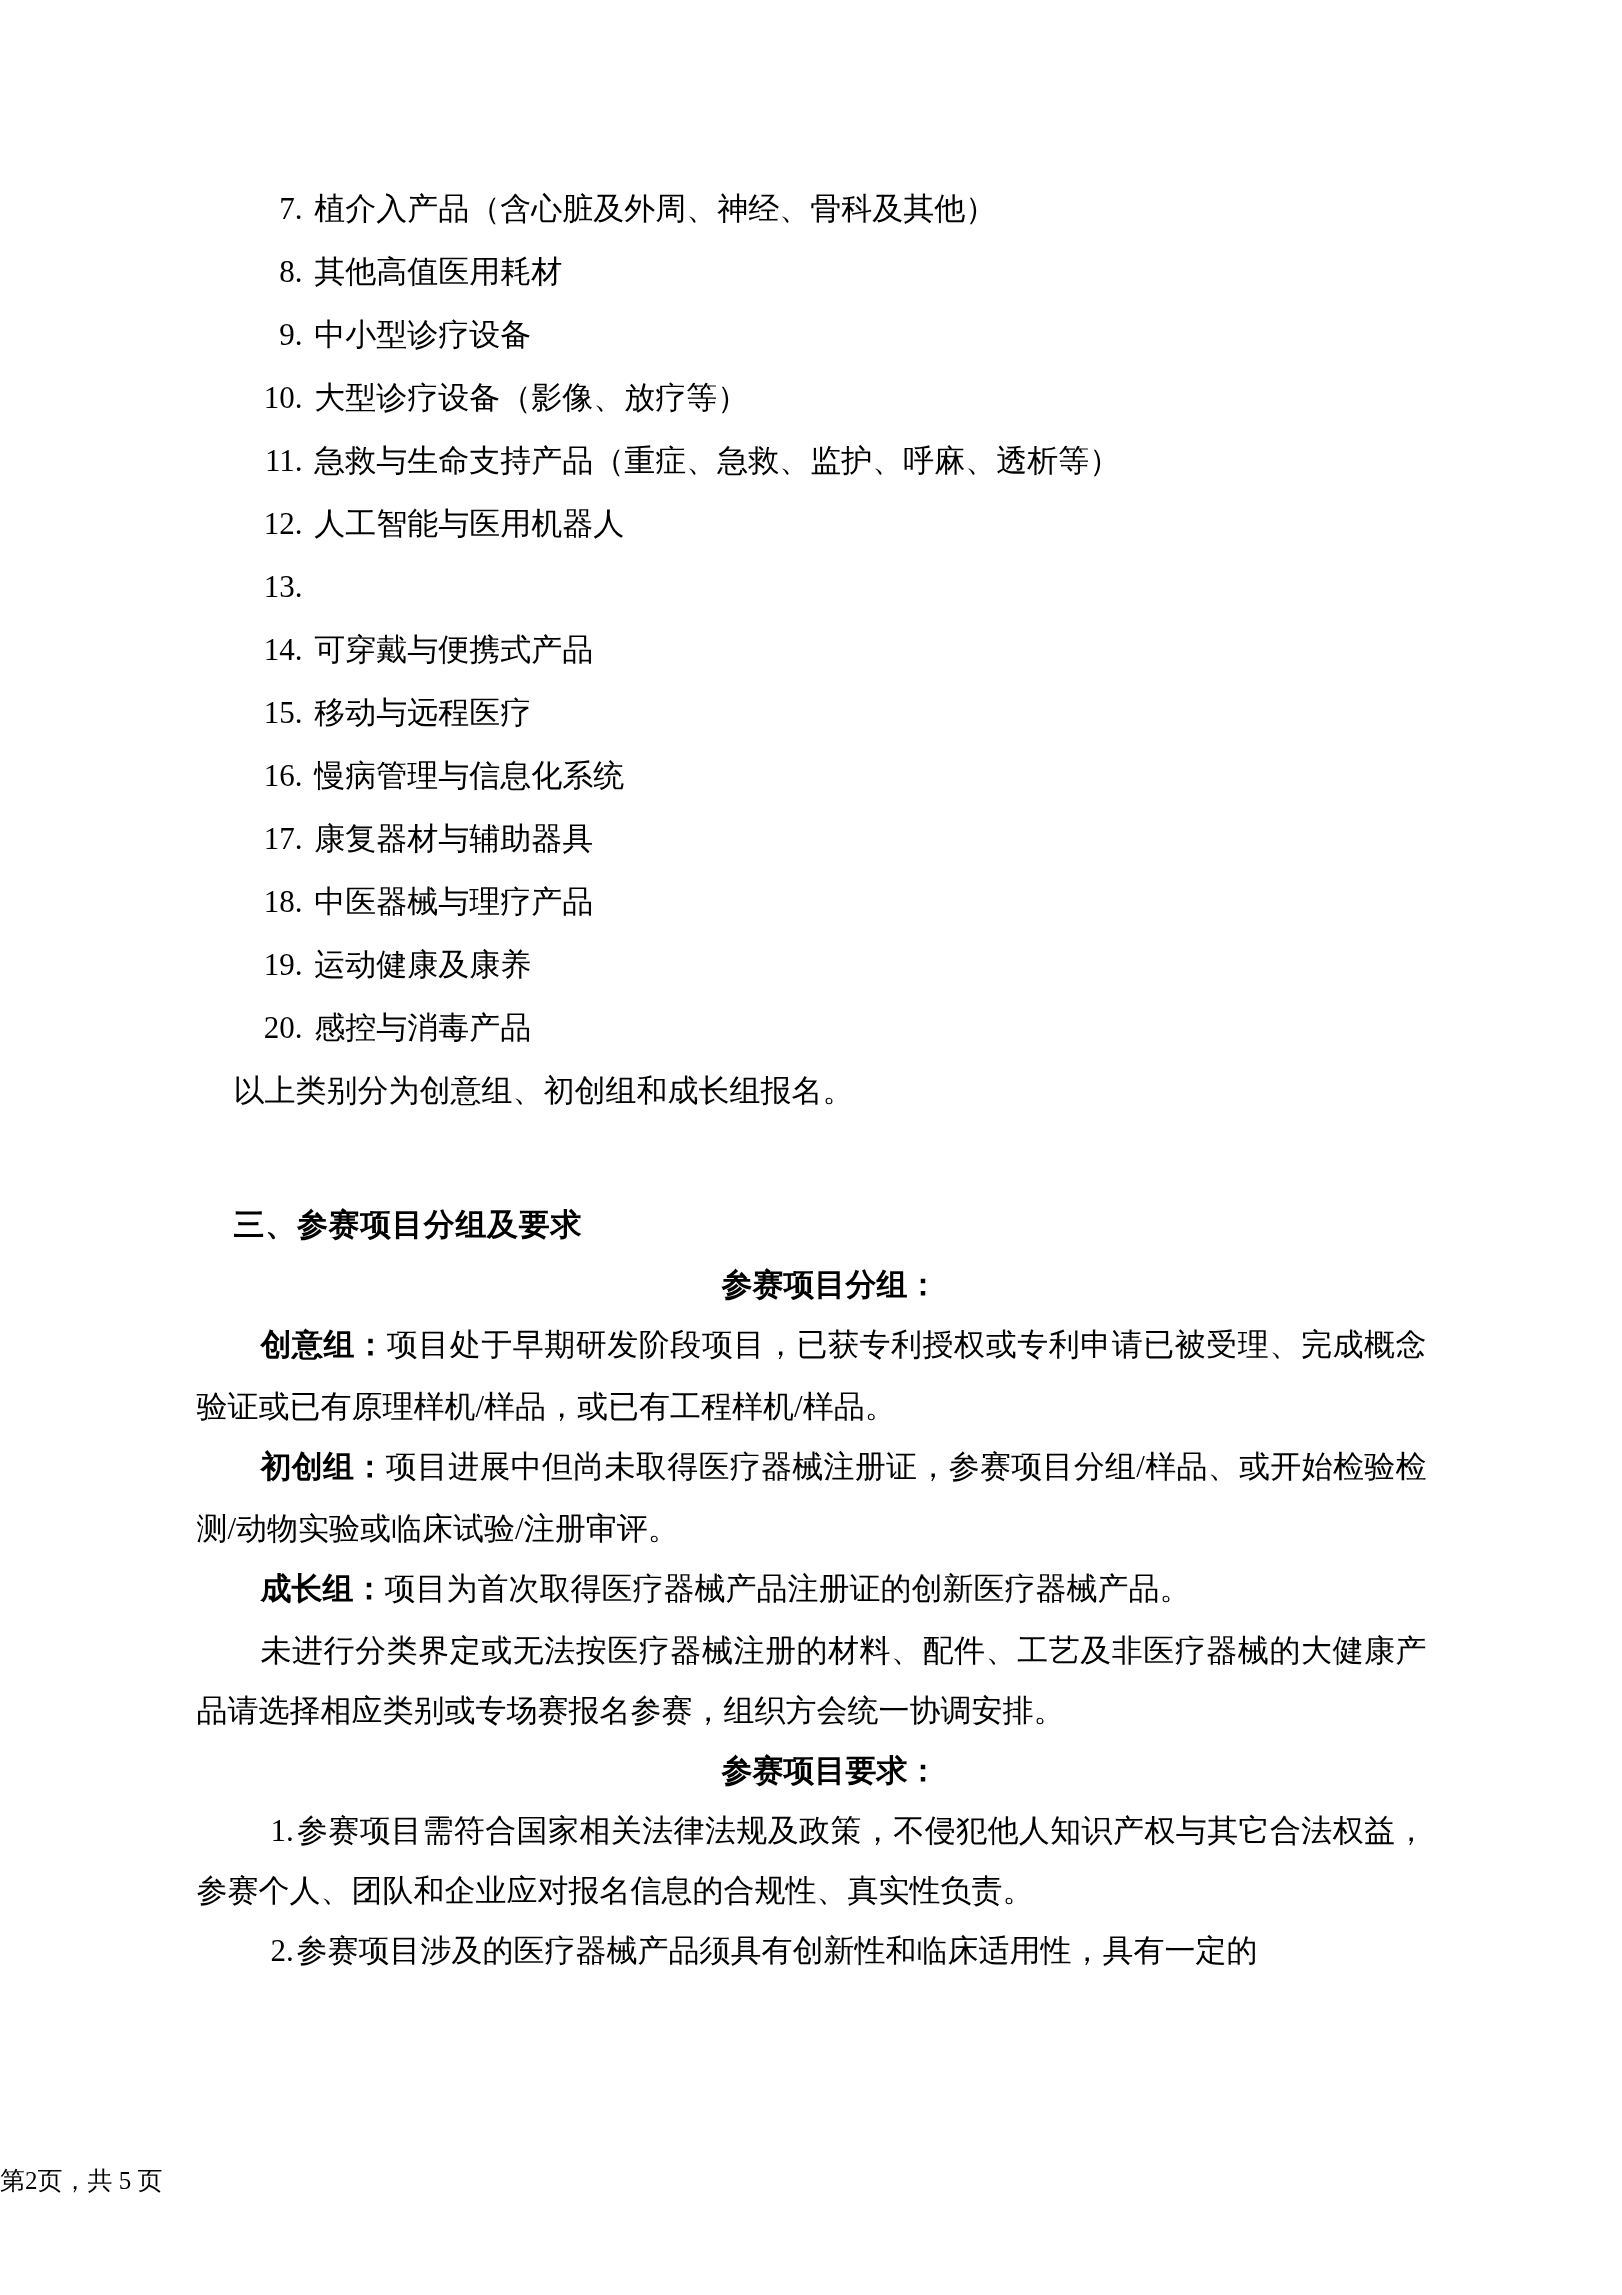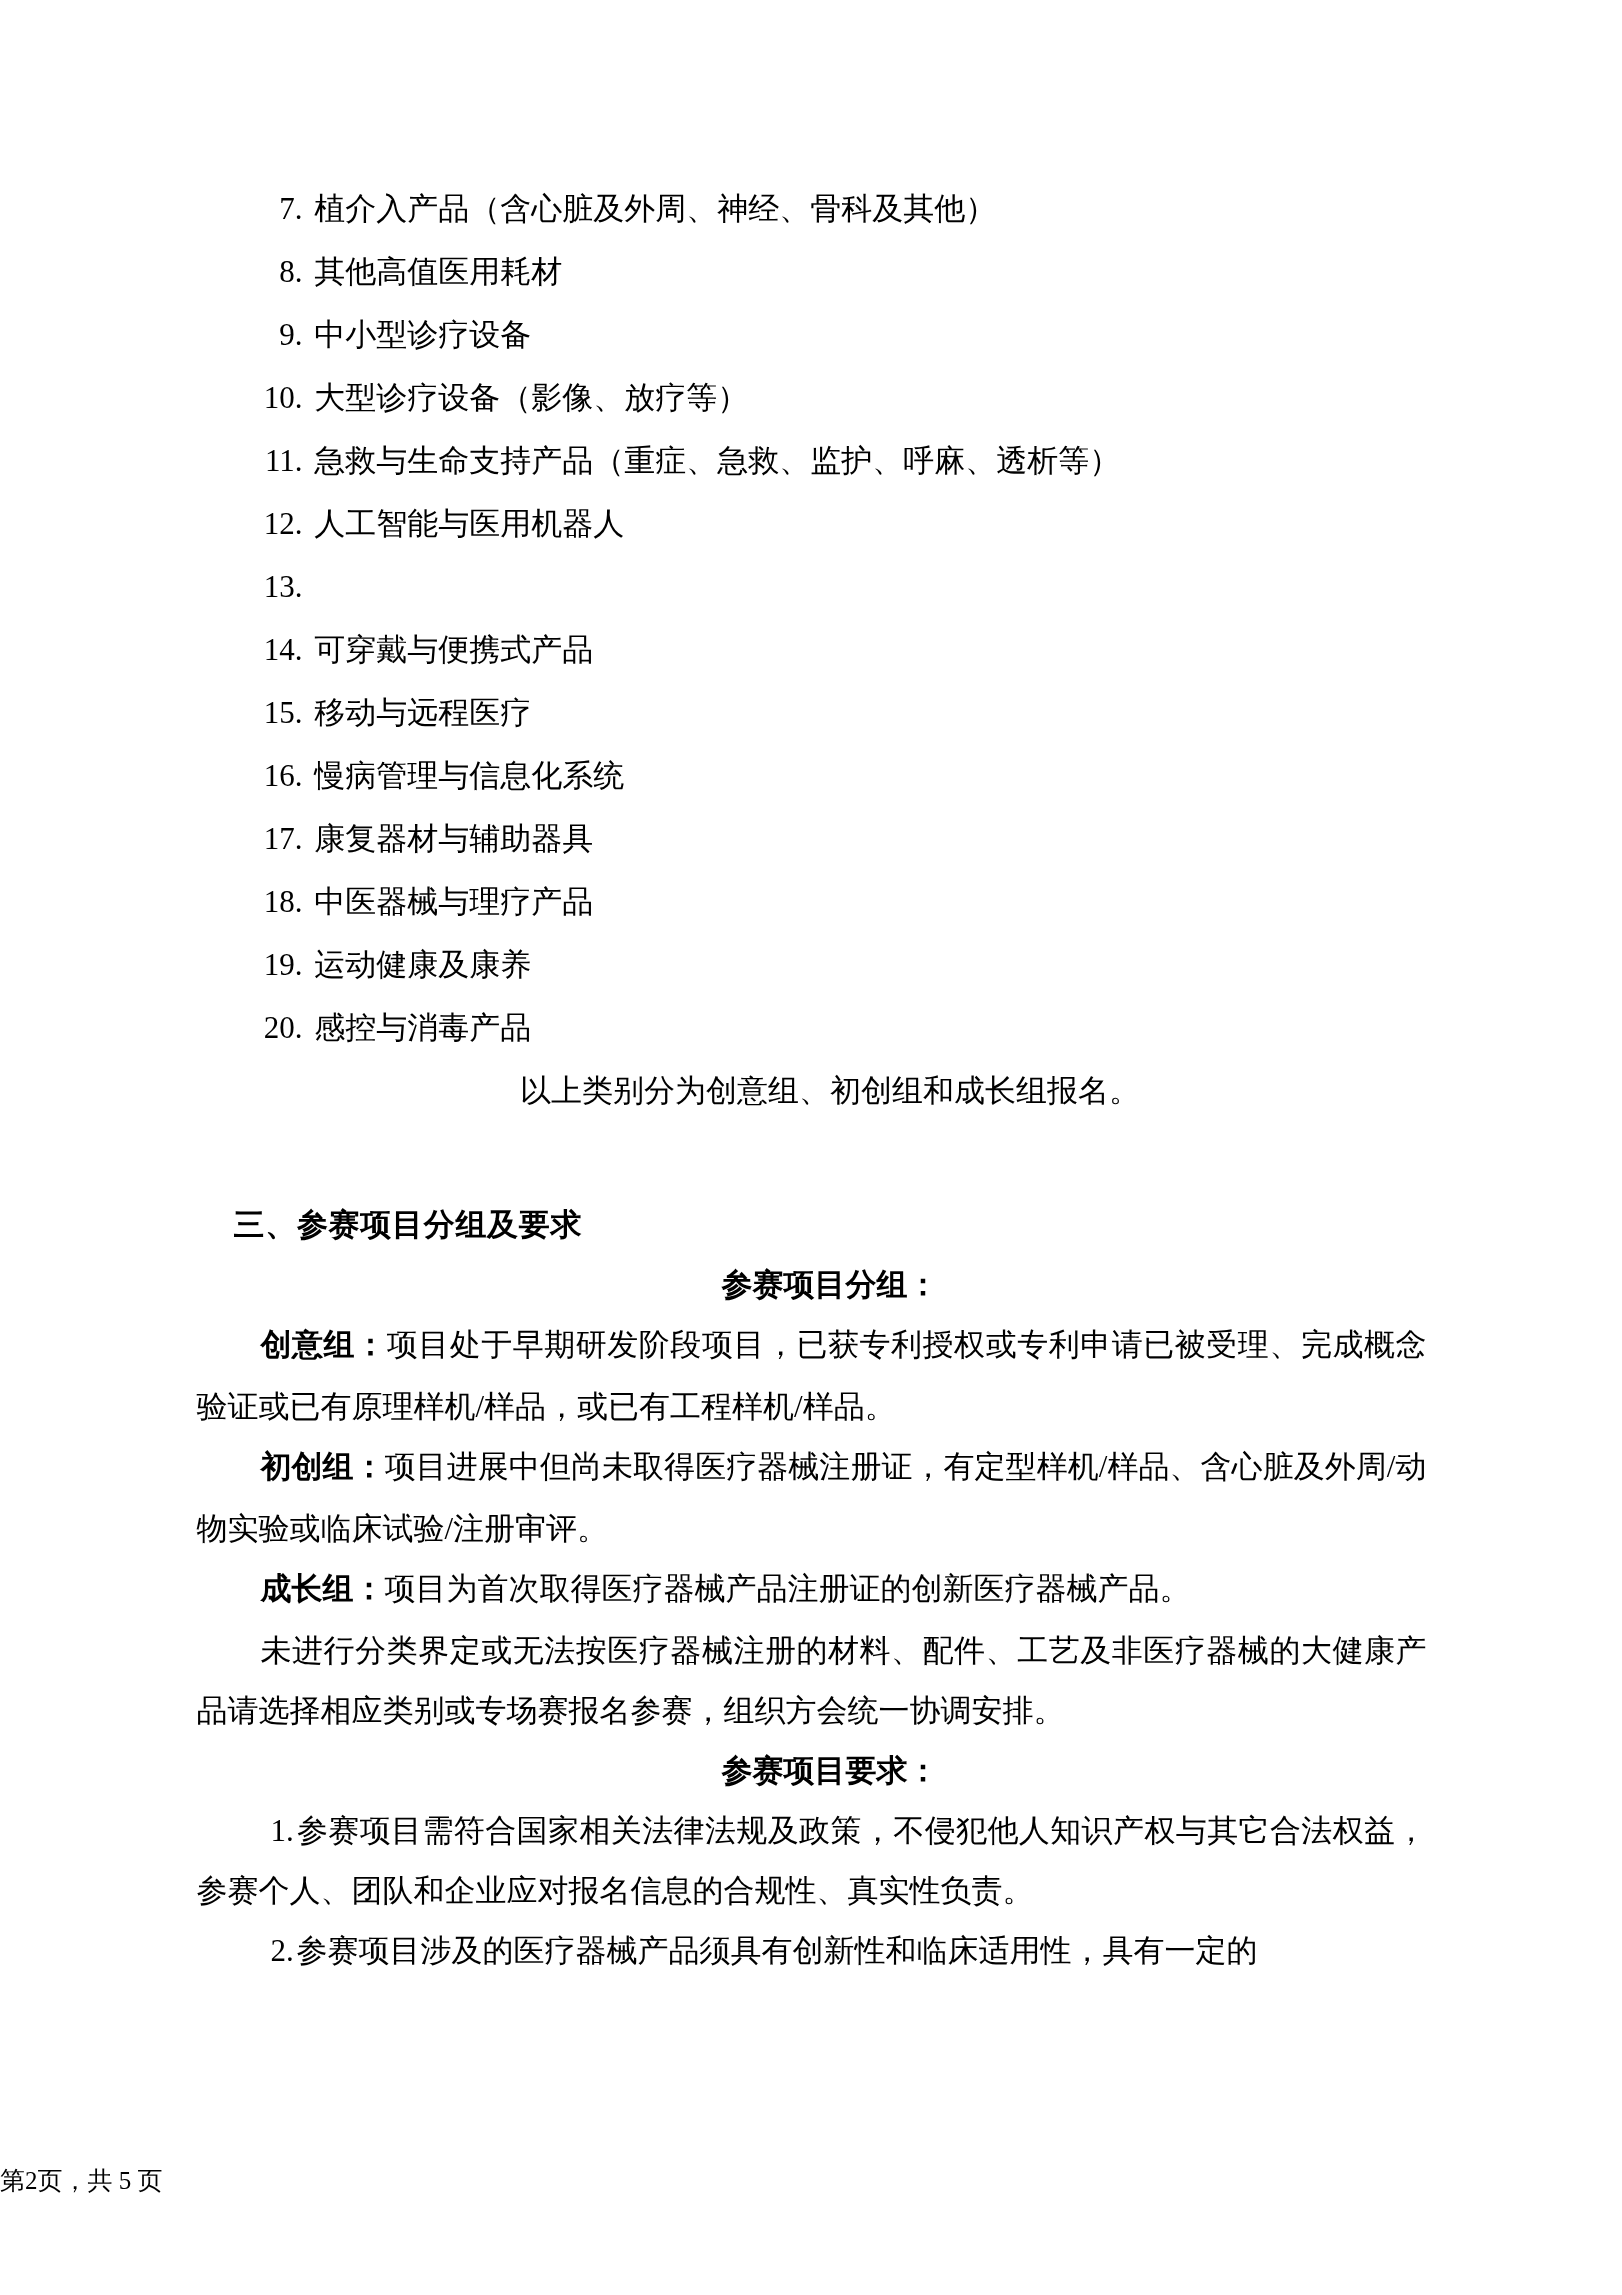--- a/index.html
+++ b/index.html
@@ -50,21 +50,20 @@
     white-space: nowrap;
   }
   .cat-text {
     white-space: nowrap;
   }
 
   .note-line {
     font-size: 31px;
     line-height: 63px;
     padding-left: 37px;
-    text-align: center;
   }
 
   .gap-lg { height: 73px; }
 
   
   h2.section-title {
     font-size: 31px;
     line-height: 60px;
     font-weight: bold;
     margin: 0;
@@ -186,21 +185,21 @@
     <div class="note-line">以上类别分为创意组、初创组和成长组报名。</div>
 
     <div class="gap-lg"></div>
 
     <h2 class="section-title">三、参赛项目分组及要求</h2>
 
     <div class="sub-title">参赛项目分组：</div>
 
     <p class="para"><span class="lead">创意组：</span><span>项目处于早期研发阶段项目，已获专利授权或专利申请已被受理、完成概念验证或已有原理样机/样品，或已有工程样机/样品。</span></p>
 
-    <p class="para"><span class="lead">初创组：</span><span>项目进展中但尚未取得医疗器械注册证，有定型样机/样品、含心脏及外周/动物实验或临床试验/注册审评。</span></p>
+    <p class="para"><span class="lead">初创组：</span><span>项目进展中但尚未取得医疗器械注册证，参赛项目分组/样品、或开始检验检测/动物实验或临床试验/注册审评。</span></p>
 
     <p class="para"><span class="lead">成长组：</span><span>项目为首次取得医疗器械产品注册证的创新医疗器械产品。</span></p>
 
     <p class="para">未进行分类界定或无法按医疗器械注册的材料、配件、工艺及非医疗器械的大健康产品请选择相应类别或专场赛报名参赛，组织方会统一协调安排。</p>
 
     <div class="sub-title">参赛项目要求：</div>
 
     <p class="req-item"><span class="rn">1.</span><span>参赛项目需符合国家相关法律法规及政策，不侵犯他人知识产权与其它合法权益，参赛个人、团队和企业应对报名信息的合规性、真实性负责。</span></p>
 
     <p class="req-item"><span class="rn">2.</span><span>参赛项目涉及的医疗器械产品须具有创新性和临床适用性，具有一定的</span></p>

